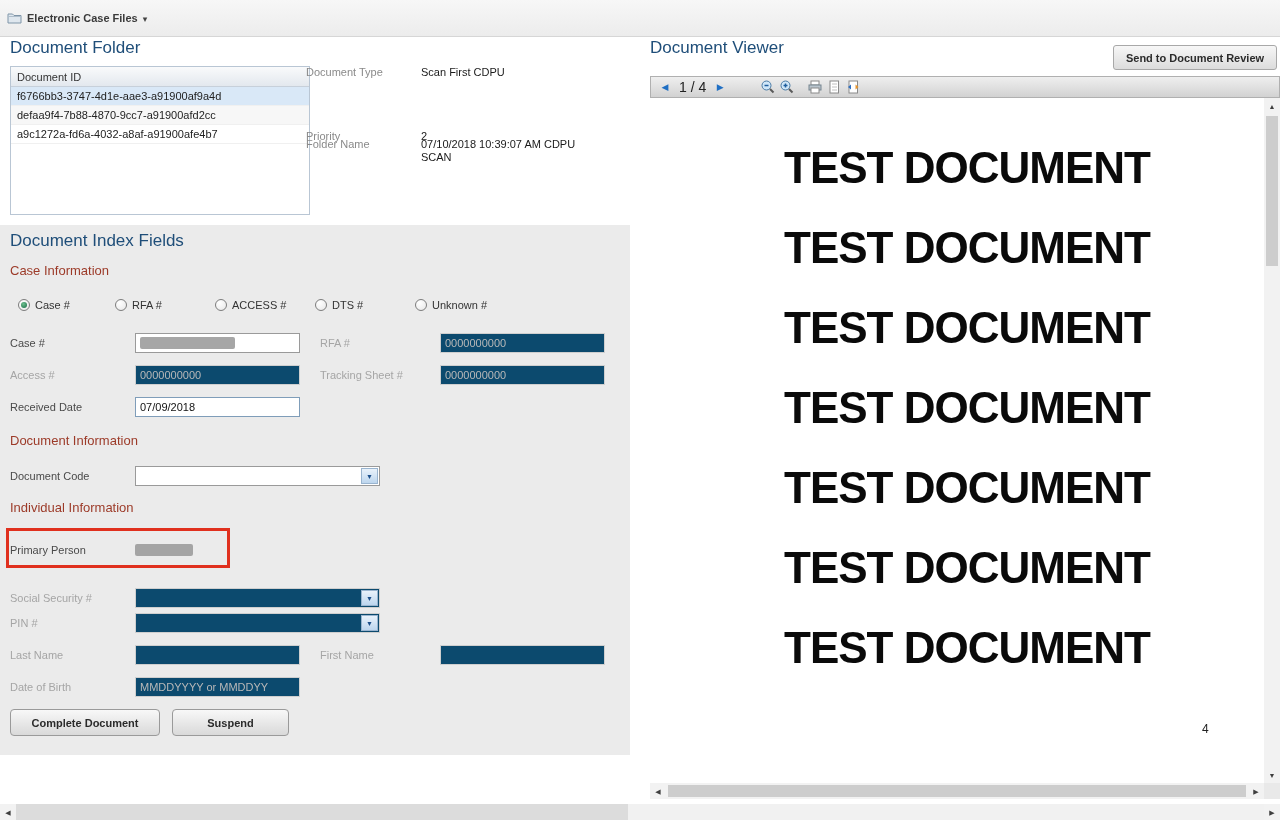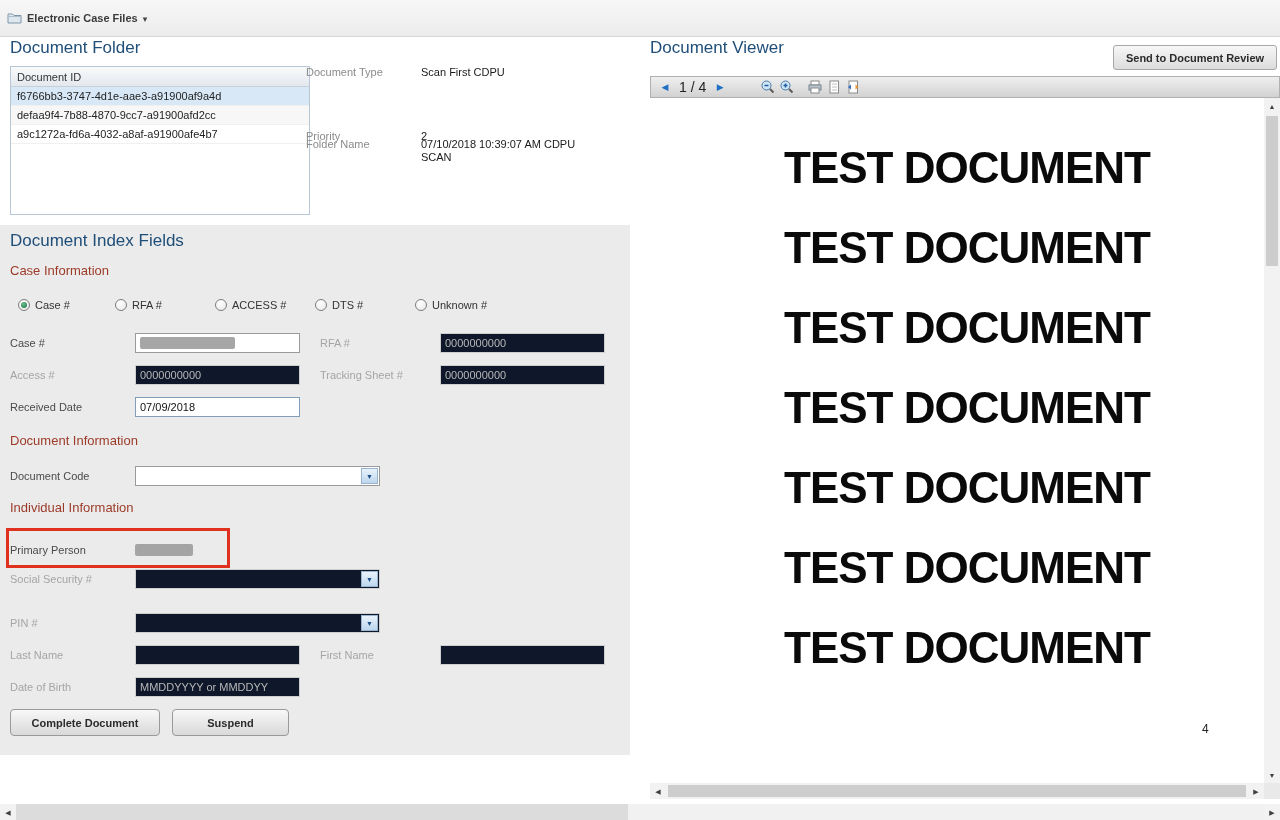--- a/index.html
+++ b/index.html
@@ -55,21 +55,21 @@
   .panel .prow { position:absolute; left:0; width:630px; height:22px; }
   .flabel { position:absolute; top:4px; font-size:11px; color:#4a4a4a; }
   .flabel.dim { color:#a5a5a5; }
   .at10 { left:10px; } .at320 { left:320px; }
 
   .tbox {
     position:absolute; top:0; height:20px; font-size:11px;
     border:1px solid #9a9a9a; background:#fff; color:#111;
     padding:2px 4px; font-family:"Liberation Sans", sans-serif;
   }
-  .tbox.dim { border-color:#cfcfcf; background:#0f172a; color:#b5b5b5; }
+  .tbox.dim { border-color:#cfcfcf; background:#0c4a6e; color:#b5b5b5; }
   .tbox.dim::placeholder { color:#b8b8b8; }
   .tbox::placeholder { color:#b0b0b0; }
   .f135 { left:135px; width:165px; } .f440 { left:440px; width:165px; }
   .fwide { left:135px; width:245px; }
 
   .inputbox { display:flex; align-items:center; }
   .redacted {
     display:inline-block; height:12px; background:#9d9d9d;
     border-radius:2px; filter:blur(0.7px); opacity:0.9;
   }
@@ -260,21 +260,21 @@
   </div>
 
   <div class="h-maroon" style="left:10px; top:275px;">Individual Information</div>
 
   <div class="redbox"></div>
   <div class="prow" style="top:315px;">
     <span class="flabel at10">Primary Person</span>
     <span class="redacted" style="position:absolute; left:135px; top:4px; width:58px;"></span>
   </div>
 
-  <div class="prow" style="top:344px;">
+  <div class="prow" style="top:363px;">
     <span class="flabel dim at10">Social Security #</span>
     <div class="tbox dim fwide select">
       <span class="dbtn">
         <span>▼</span>
       </span>
     </div>
   </div>
 
   <div class="prow" style="top:388px;">
     <span class="flabel dim at10">PIN #</span>

